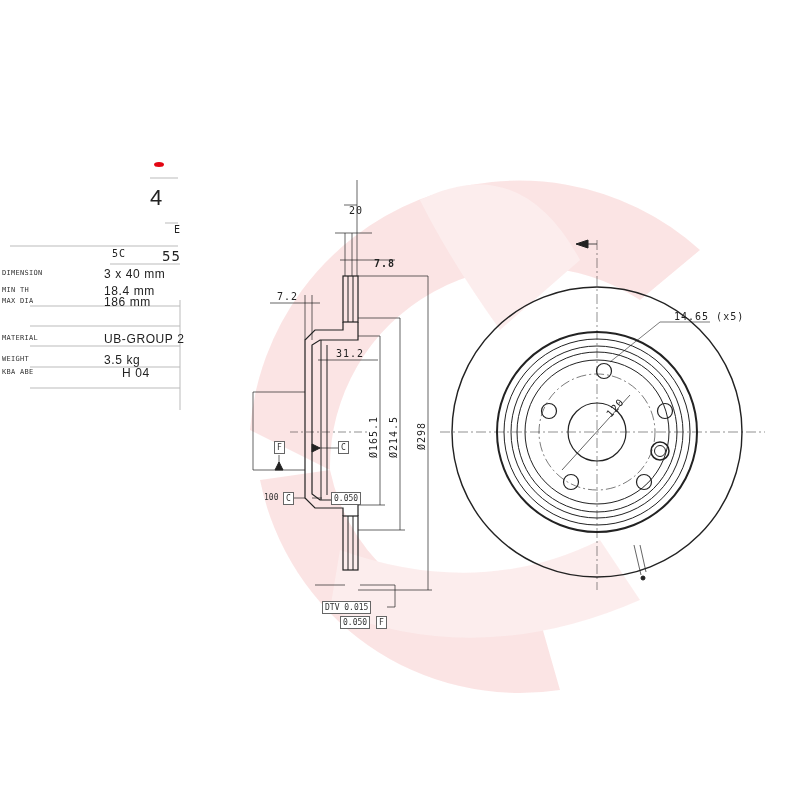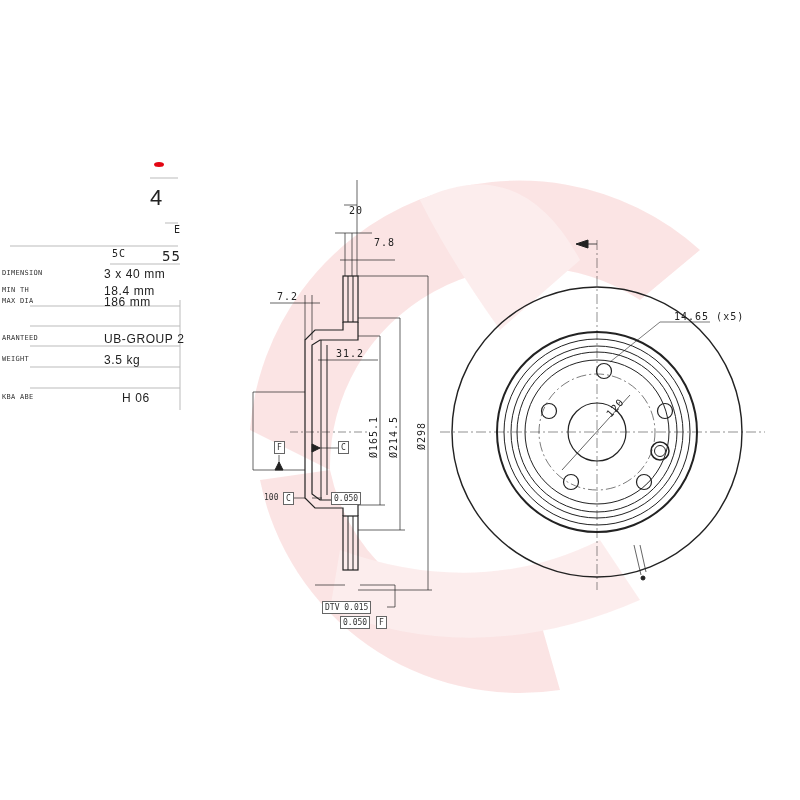--- a/index.html
+++ b/index.html
@@ -148,35 +148,35 @@
     </div>
     <div class="row" style="top:128px;">
       <span class="lbl">MIN TH</span>
       <span class="val">18.4 mm</span>
     </div>
     <div class="row" style="top:139px;">
       <span class="lbl">MAX DIA</span>
       <span class="val">186 mm</span>
     </div>
     <div class="row" style="top:176px;">
-      <span class="lbl">ARANTEED</span>
+      <span class="lbl">MATERIAL</span>
       <span class="val">UB-GROUP 2</span>
     </div>
     <div class="row" style="top:197px;">
       <span class="lbl">WEIGHT</span>
       <span class="val">3.5 kg</span>
     </div>
-    <div class="row" style="top:235px;">
+    <div class="row" style="top:210px;">
       <span class="lbl">KBA ABE</span>
-      <span class="val" style="left:122px;">H 06</span>
+      <span class="val" style="left:122px;">H 04</span>
     </div>
   </div>
 
   <div class="dimlabel" style="left:349px;top:205px;">20</div>
-  <div class="dimlabel" style="left:374px;top:237px;">7.8</div>
+  <div class="dimlabel" style="left:374px;top:258px;font-weight:bold;">7.8</div>
   <div class="dimlabel" style="left:277px;top:291px;">7.2</div>
   <div class="dimlabel" style="left:336px;top:348px;">31.2</div>
   <div class="vlabel" style="left:368px;top:458px;">Ø165.1</div>
   <div class="vlabel" style="left:388px;top:458px;">Ø214.5</div>
   <div class="vlabel" style="left:416px;top:450px;">Ø298</div>
 
   <div class="box" style="left:274px;top:441px;">F</div>
   <div class="box" style="left:338px;top:441px;">C</div>
 
   <div class="box" style="left:262px;top:492px;border:none;background:transparent;">100</div>

